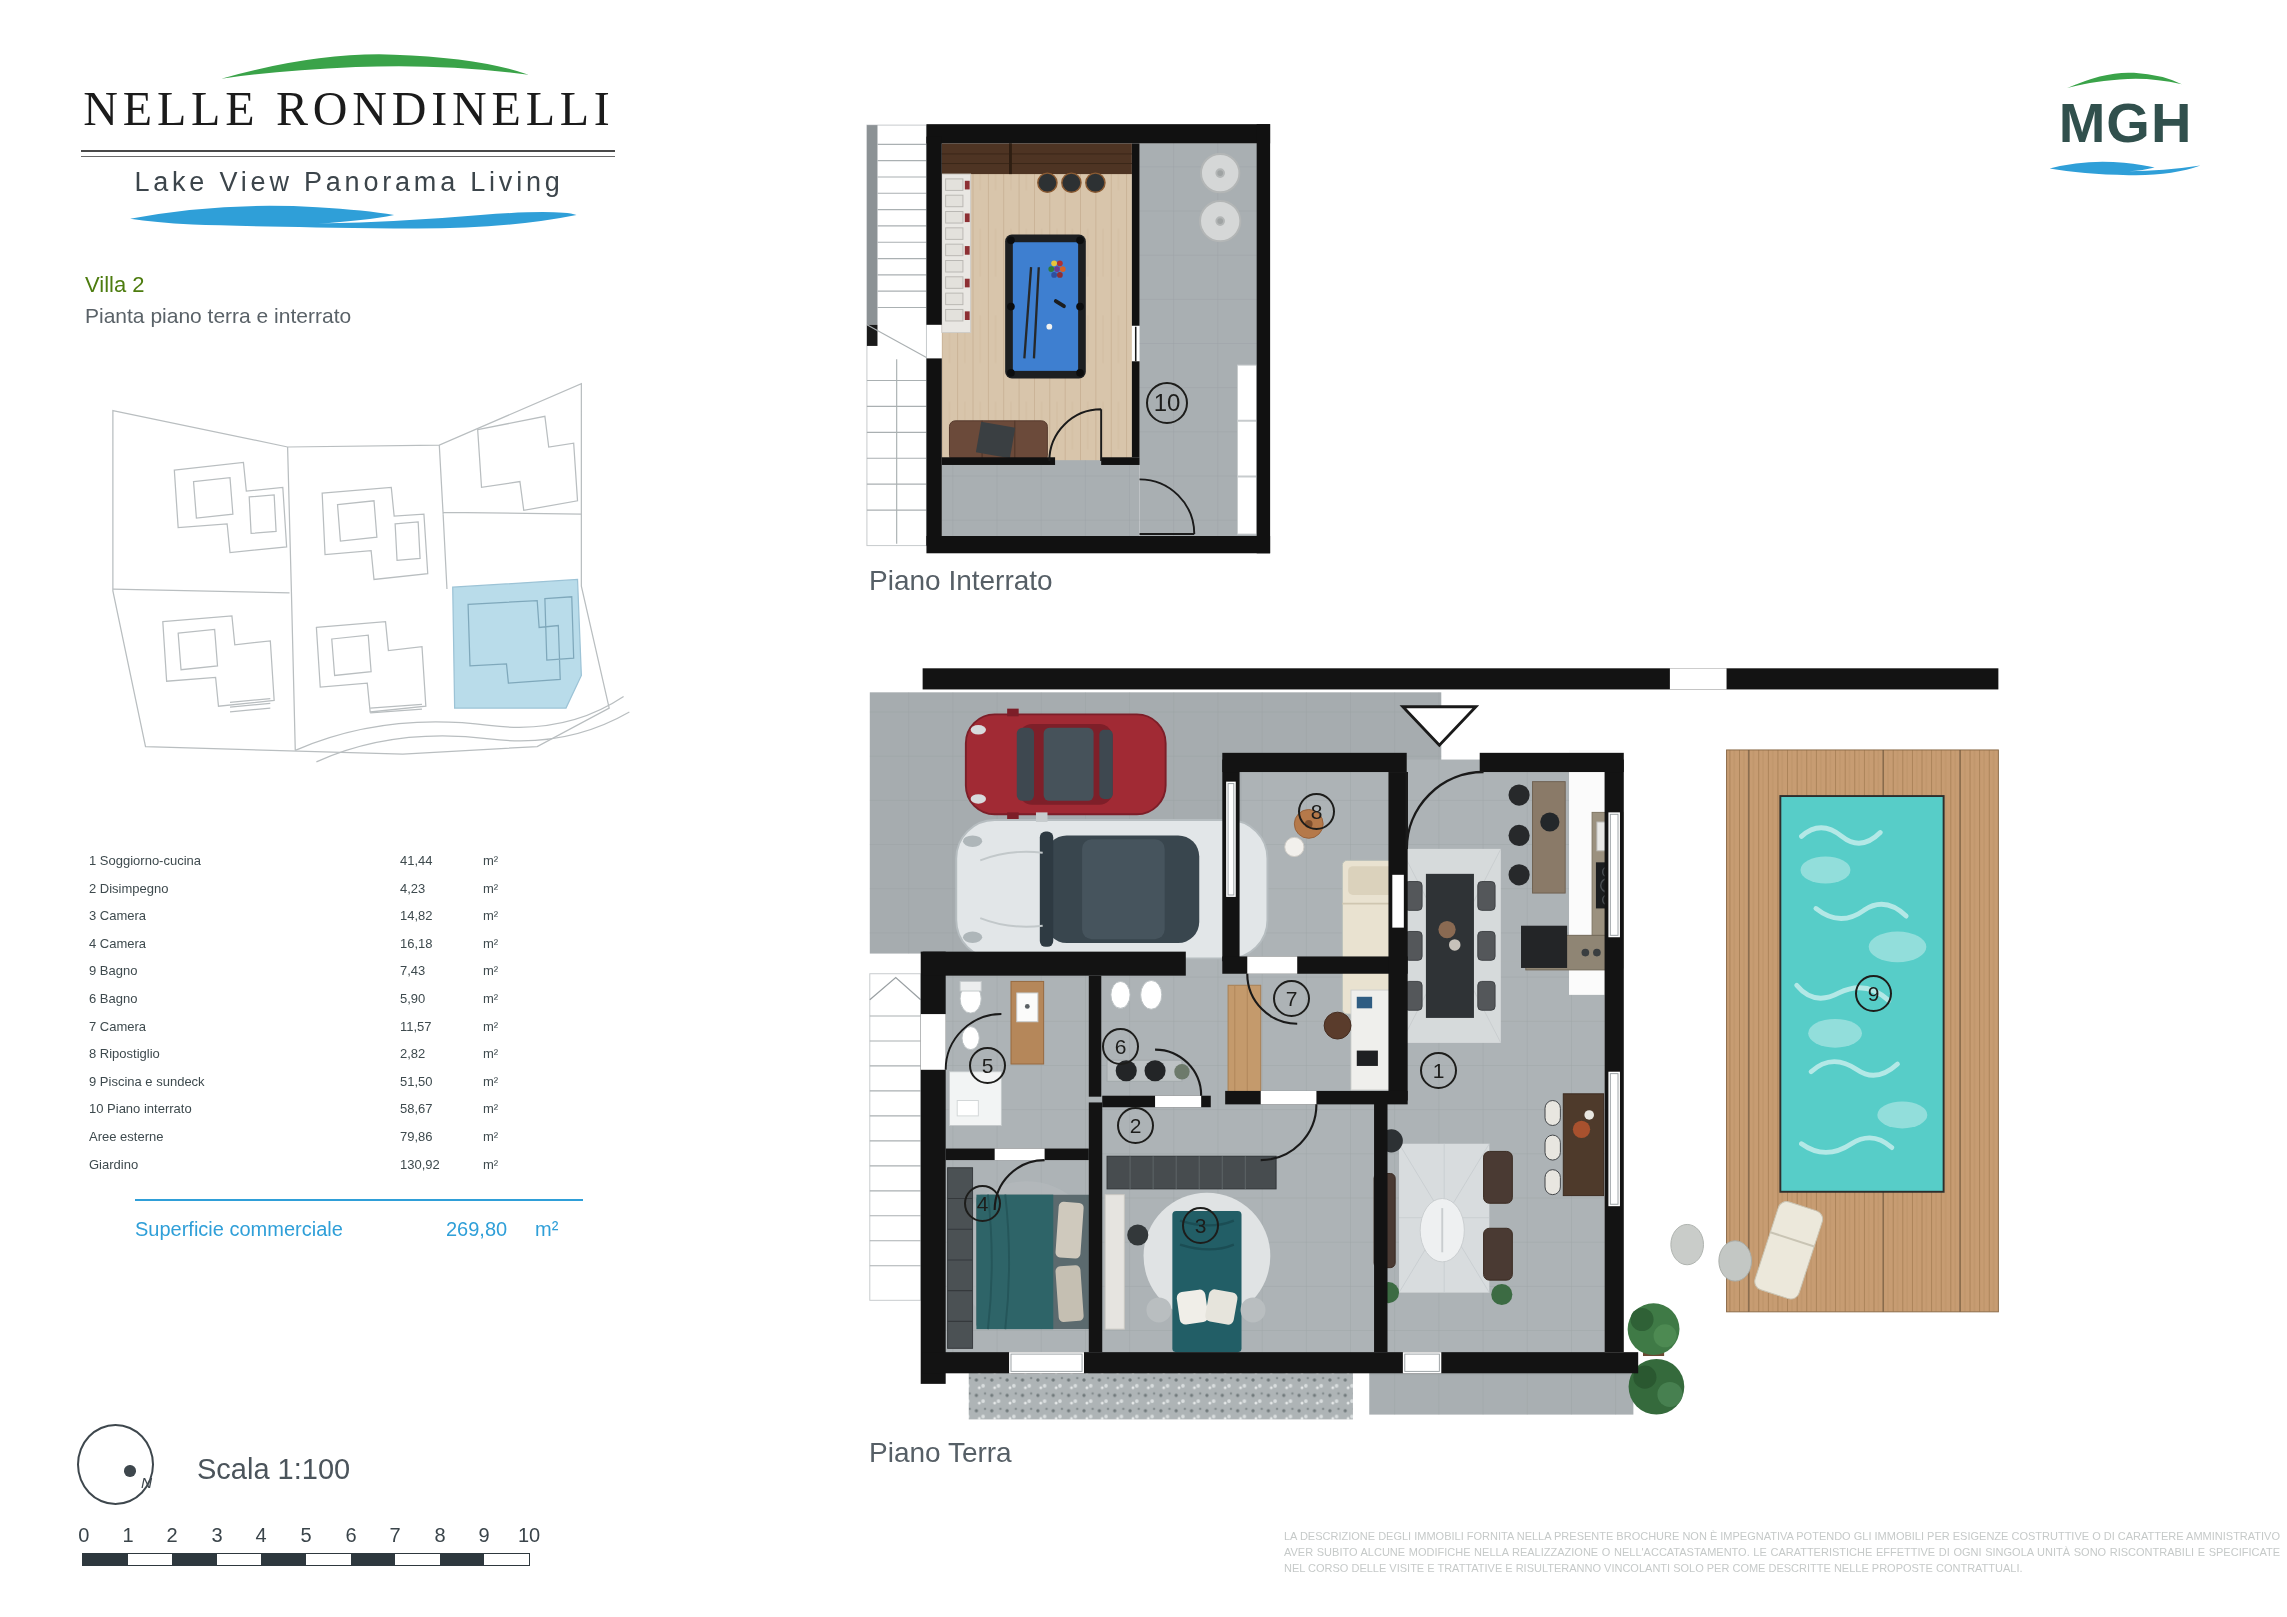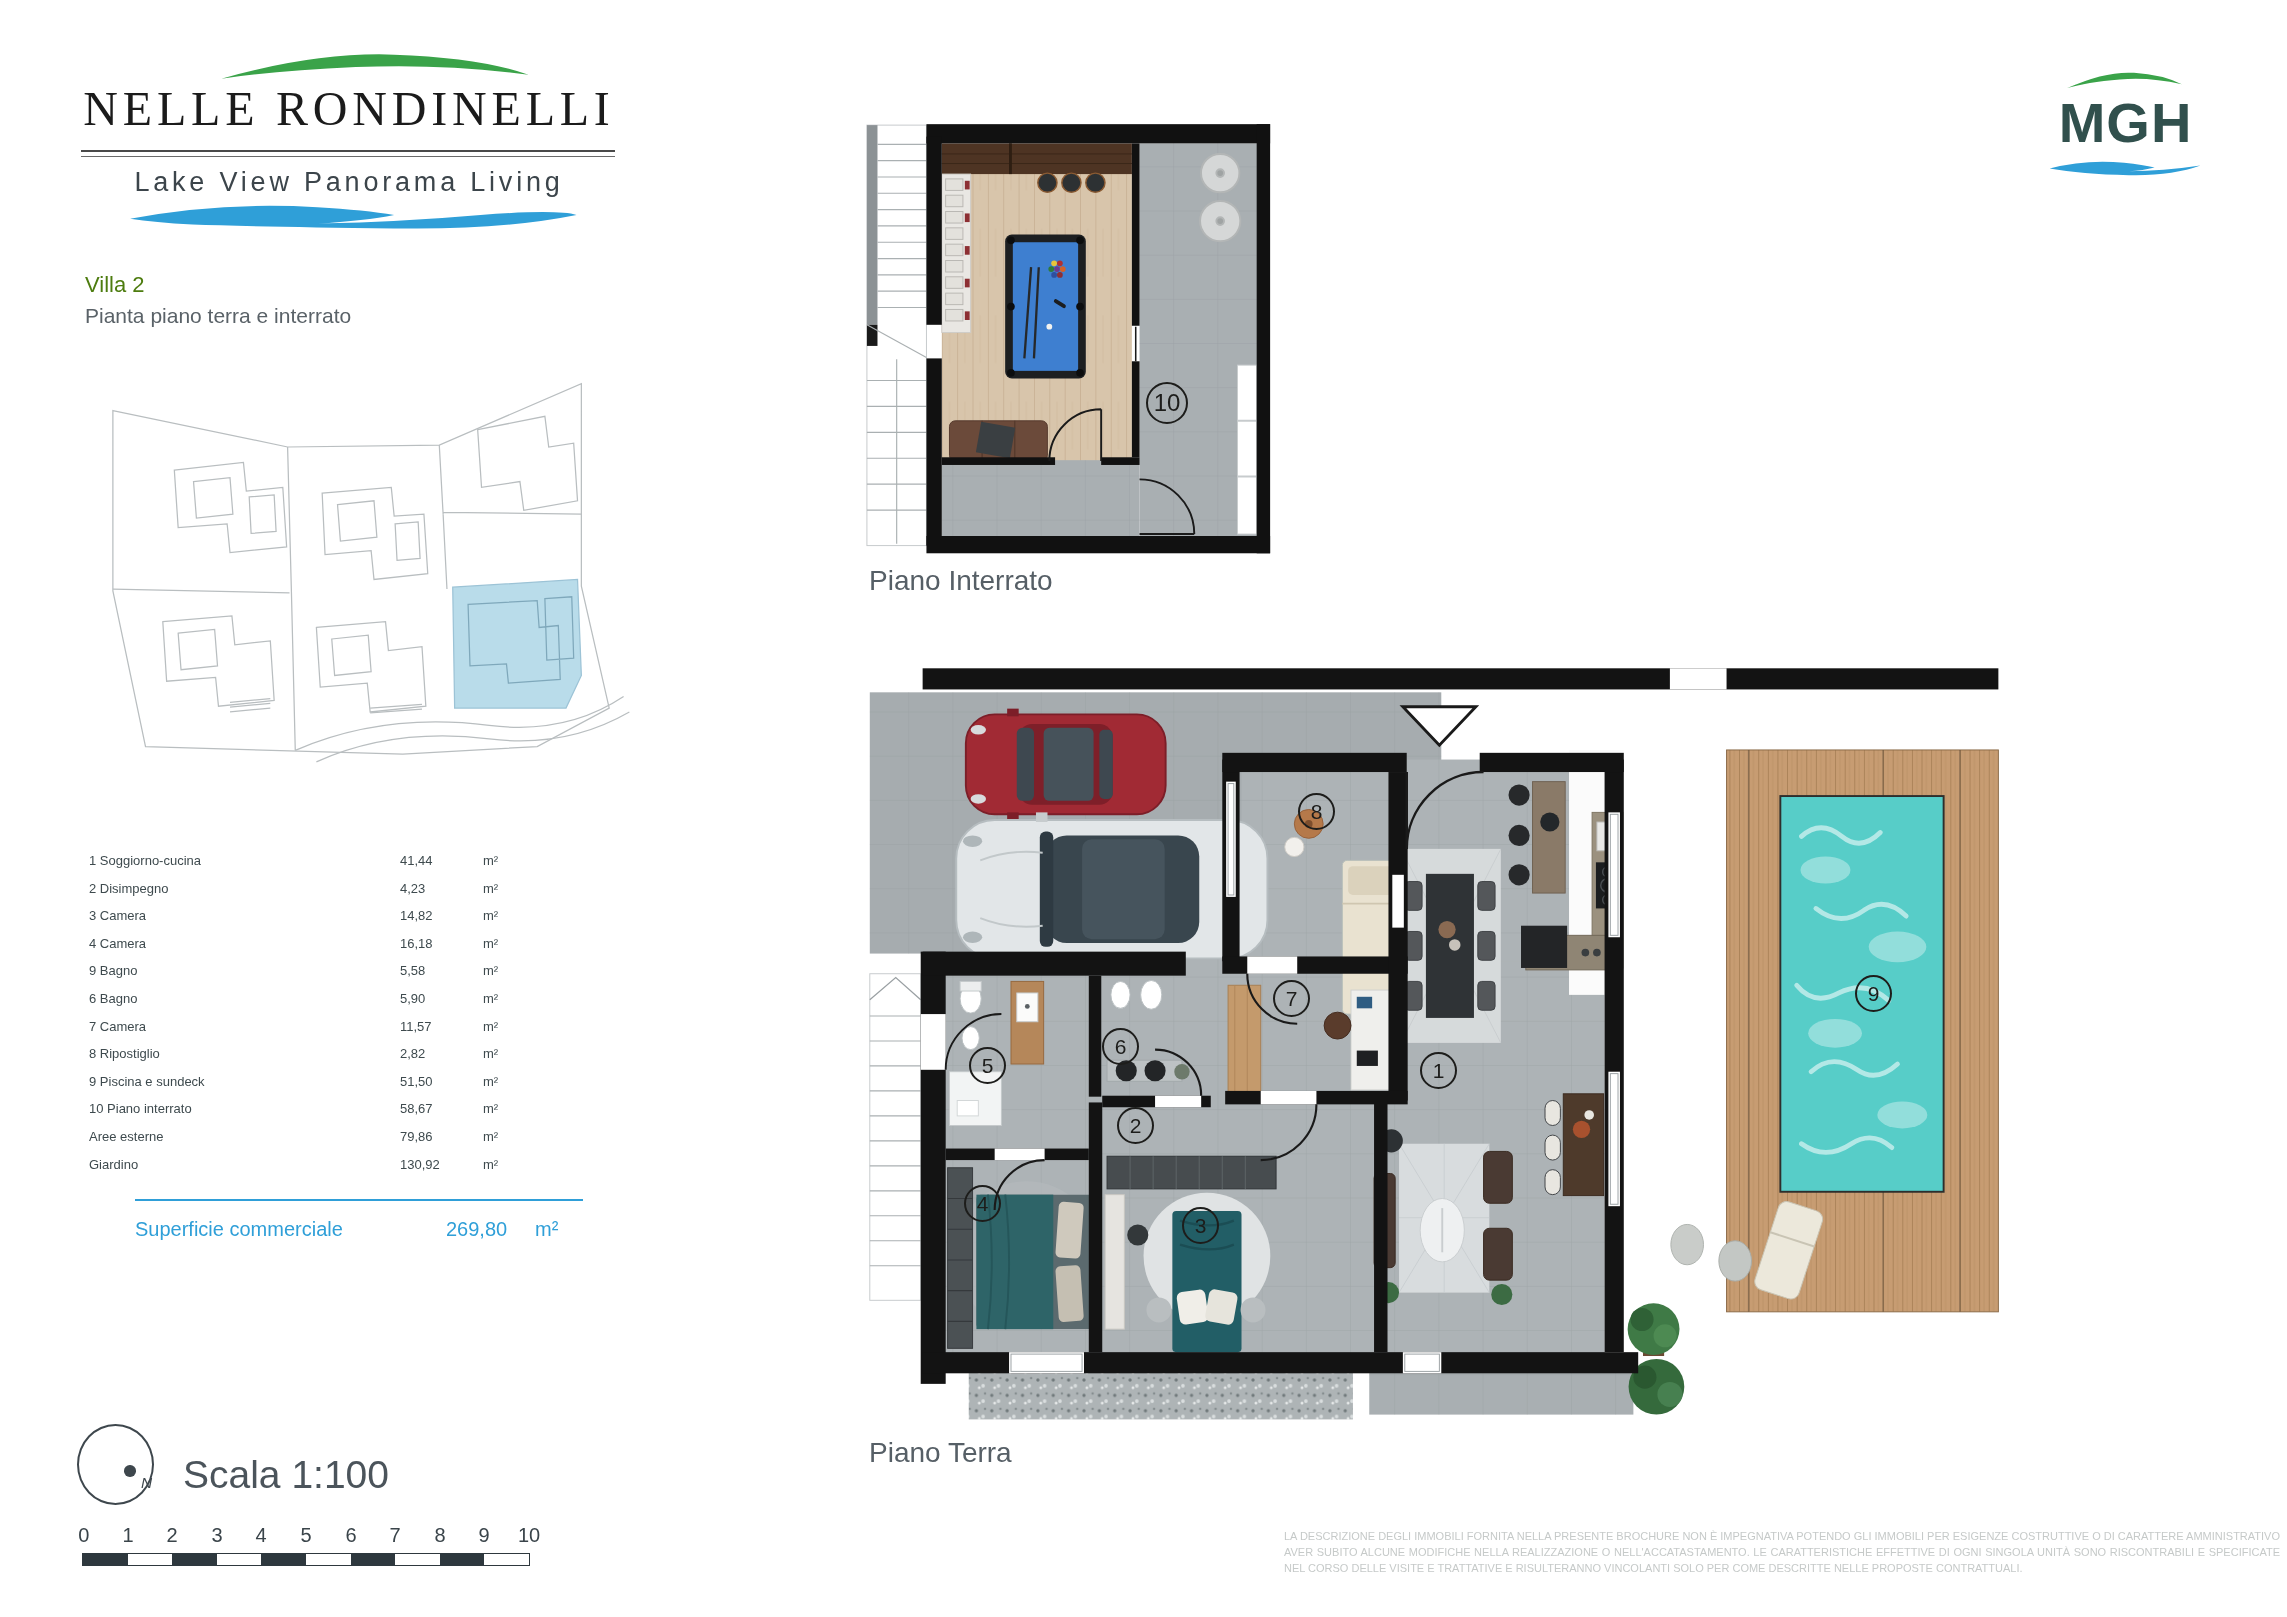--- a/index.html
+++ b/index.html
@@ -38,21 +38,21 @@
   .total{left:89px;top:1199px;width:448px;border-top:2.9px solid #2f9fd8;color:#2f9fd8;margin-left:46px;}
   .total .trow{position:relative;height:29px;margin-top:17.3px;font-size:20px;}
   .total .lbl{position:absolute;left:0;}
   .total .val{position:absolute;left:311px;}
   .total .unit{position:absolute;left:400px;}
 
   
   .compass{left:77px;top:1424px;width:73px;height:77px;border:2.9px solid #3e474d;border-radius:50%;}
   .compass-dot{left:124px;top:1465px;width:11.5px;height:11.5px;border-radius:50%;background:#3e474d;}
   .compass-n{left:141px;top:1474px;font-size:15.4px;font-style:italic;color:#3e474d;}
-  .scala{left:183px;top:1453px;font-size:39px;color:#4b545b;}
+  .scala{left:197px;top:1453px;font-size:29px;color:#4b545b;}
   .scalebar{left:82px;top:1524px;width:452px;height:48px;}
   .ticks{position:absolute;left:0;top:0;width:100%;height:23px;font-size:20px;color:#3a444a;}
   .ticks span{position:absolute;width:38px;text-align:center;}
   .bar{position:absolute;left:0;top:29px;width:446px;height:10.6px;border:1.9px solid #2e383e;
        display:flex;}
   .bar i{display:block;height:100%;flex:1;}
   .bar i:nth-child(odd){background:#2e383e;}
   .bar i:nth-child(even){background:#ffffff;}
 
   
@@ -142,21 +142,21 @@
         <span class="val">14,82</span>
         <span class="unit">m²</span>
       </div>
     <div class="rrow">
         <span class="lbl">4 Camera</span>
         <span class="val">16,18</span>
         <span class="unit">m²</span>
       </div>
     <div class="rrow">
         <span class="lbl">9 Bagno</span>
-        <span class="val">5,58</span>
+        <span class="val">7,43</span>
         <span class="unit">m²</span>
       </div>
     <div class="rrow">
         <span class="lbl">6 Bagno</span>
         <span class="val">5,90</span>
         <span class="unit">m²</span>
       </div>
     <div class="rrow">
         <span class="lbl">7 Camera</span>
         <span class="val">11,57</span>

